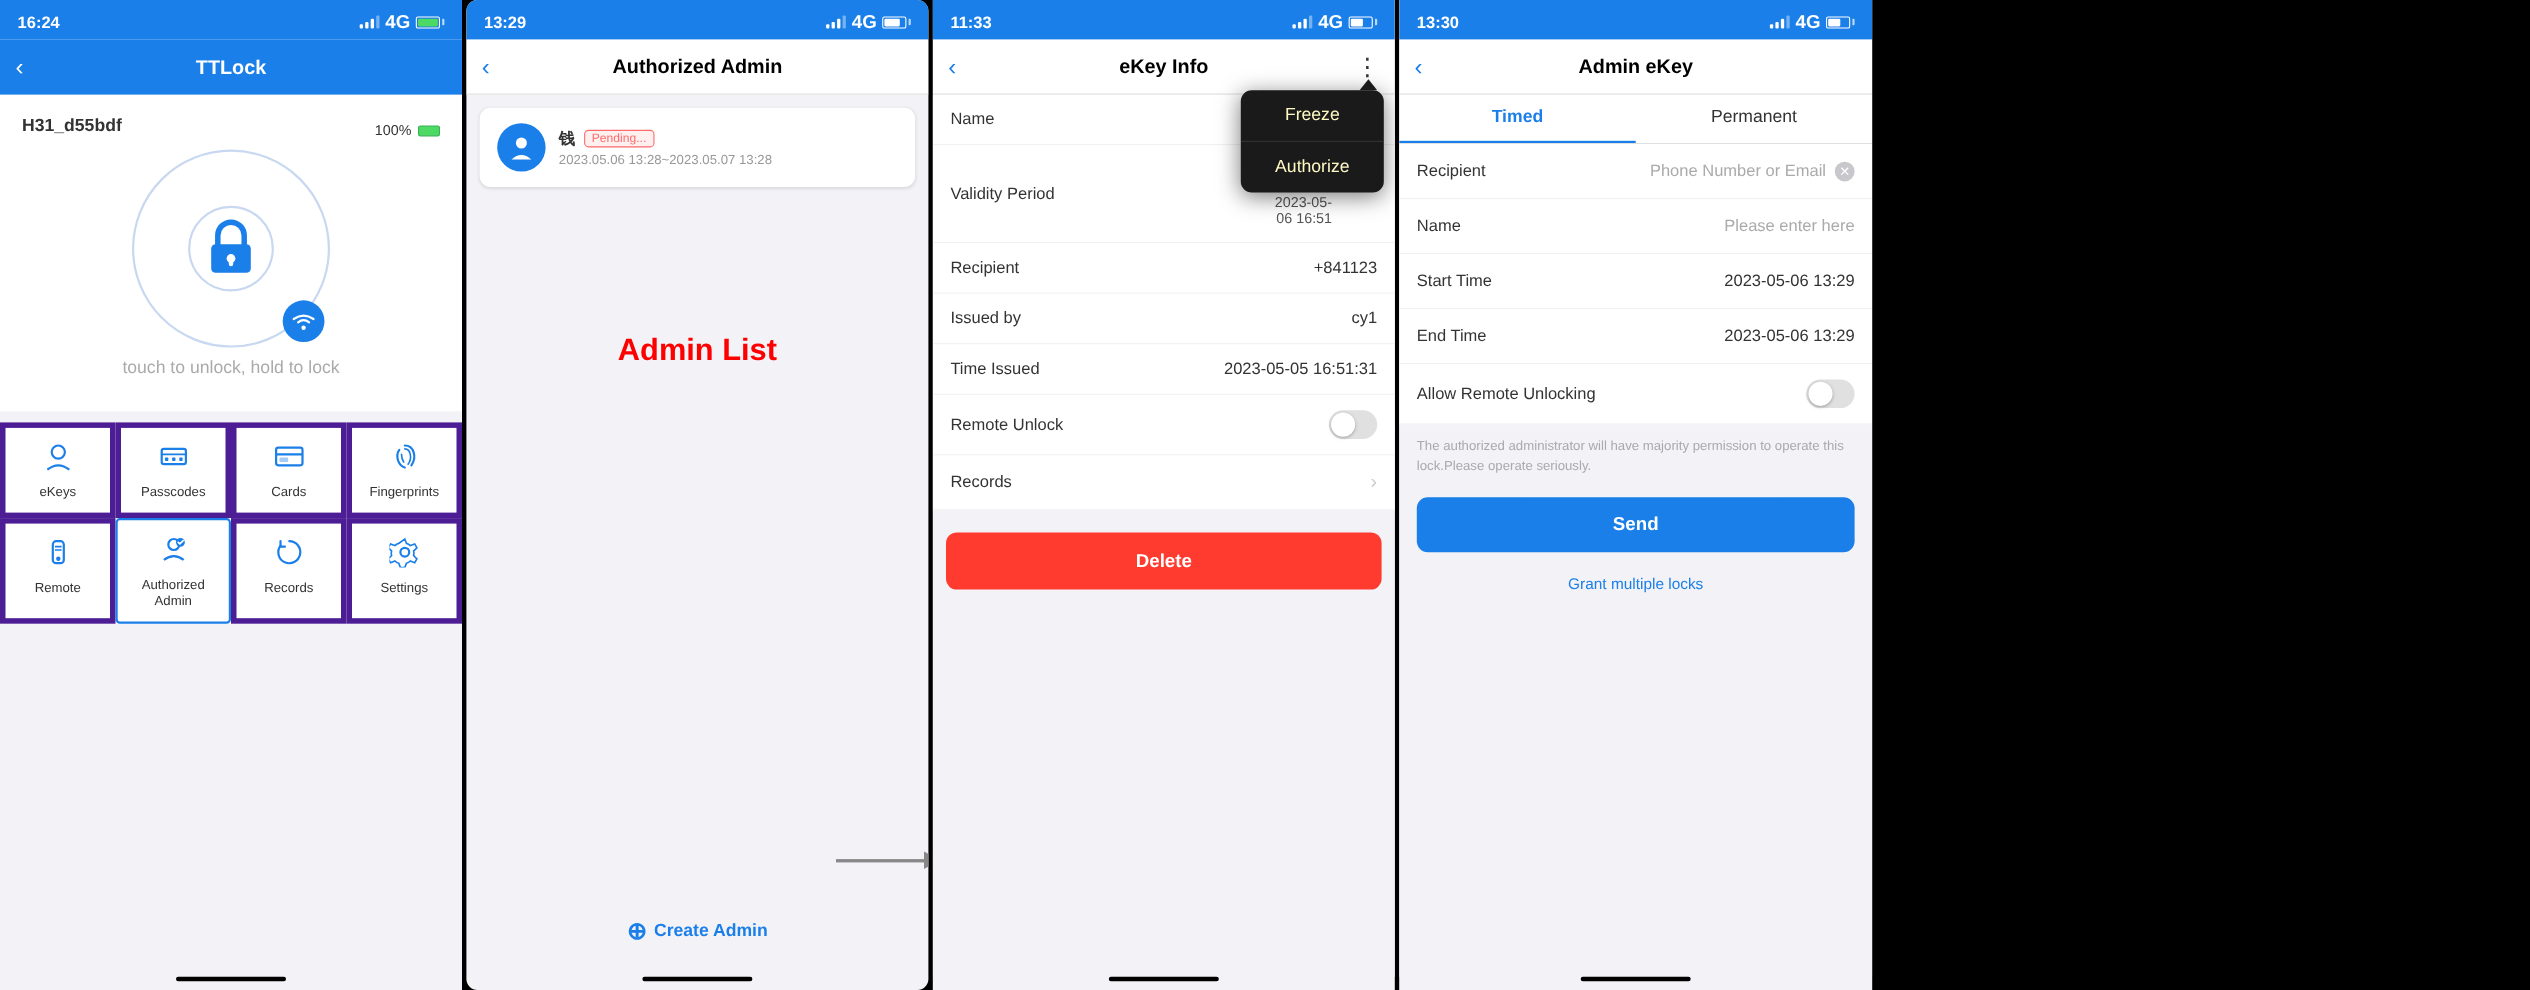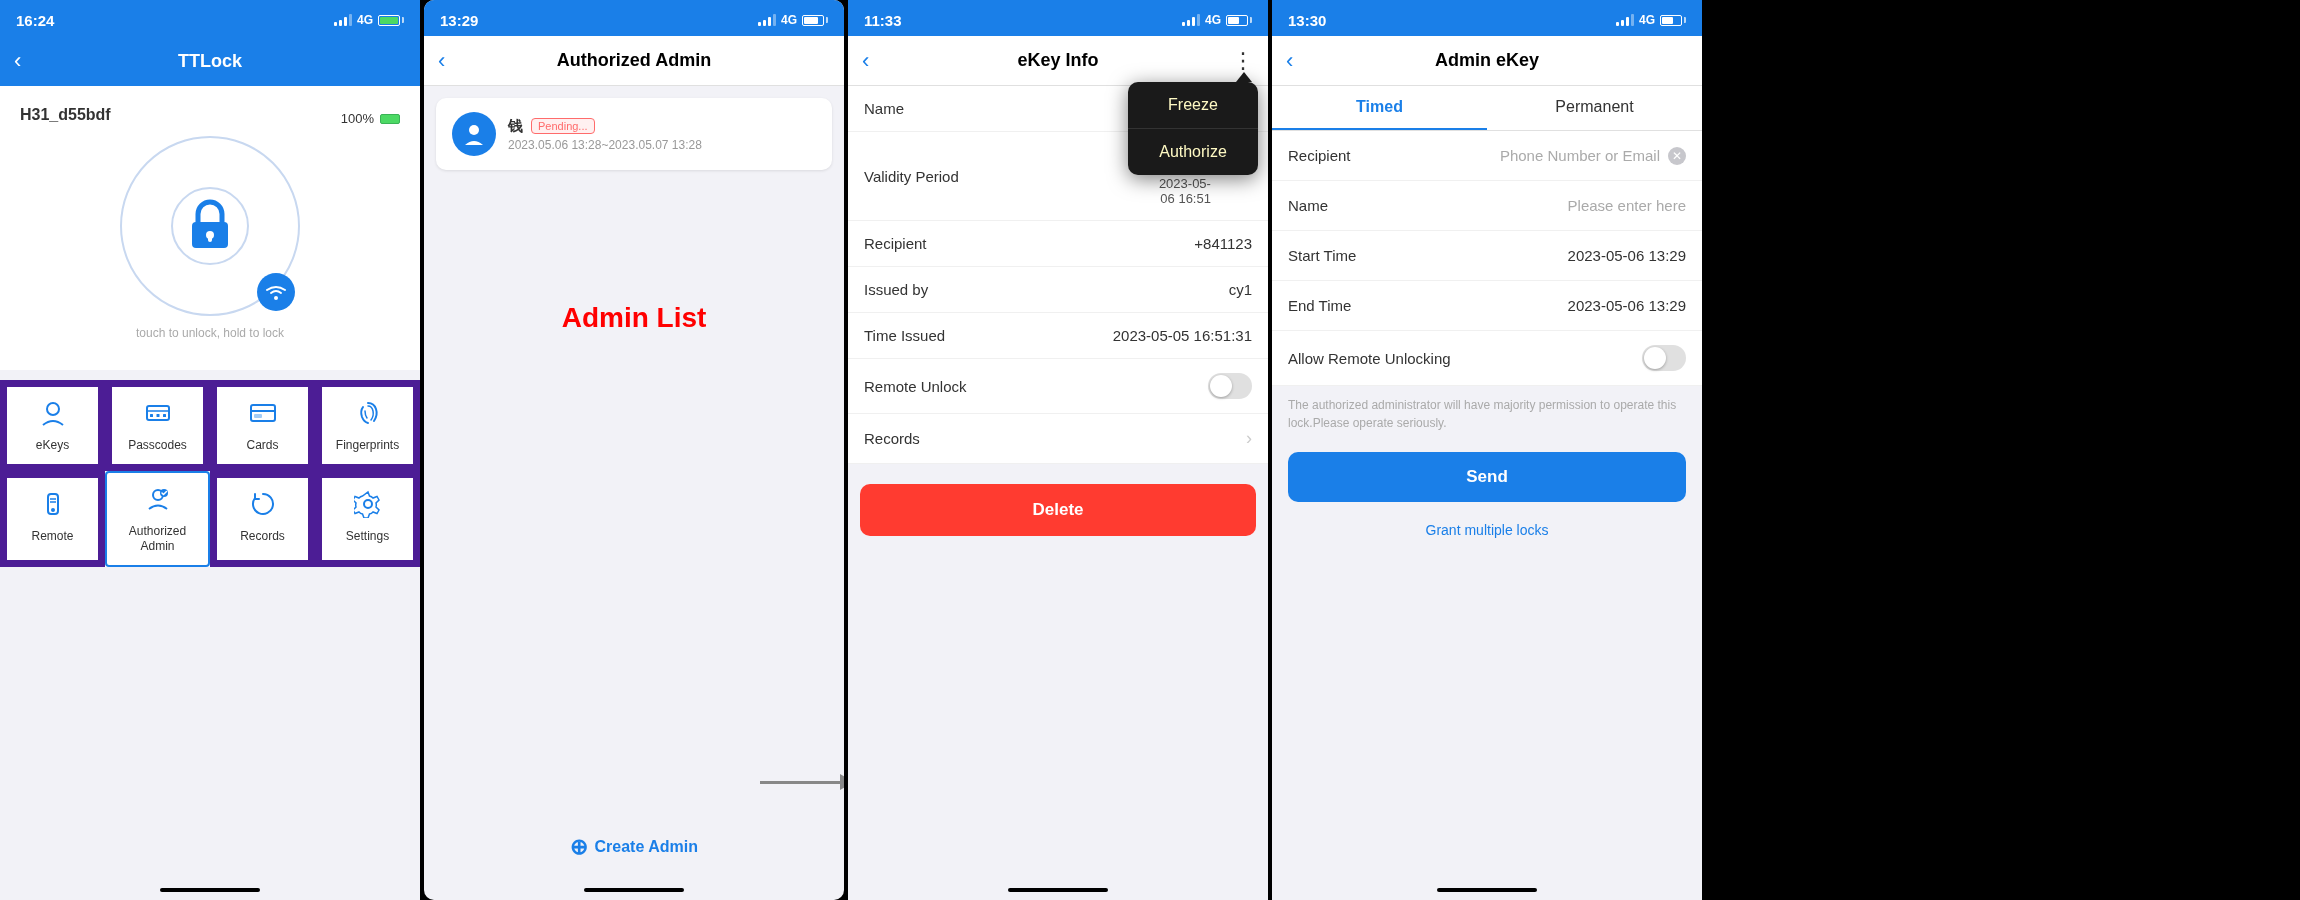--- a/index.html
+++ b/index.html
@@ -56,21 +56,21 @@
       background: #fff;
       width: 3px;
       display: block;
       border-radius: 1px;
     }
     .signal-bars span:nth-child(1) { height: 4px; }
     .signal-bars span:nth-child(2) { height: 6px; }
     .signal-bars span:nth-child(3) { height: 9px; }
     .signal-bars span:nth-child(4) { height: 12px; opacity: 0.4; }
     .status-4g {
-      font-size: 12px;
+      font-size: 17px;
       font-weight: 700;
       color: #fff;
     }
     .battery-icon {
       display: flex;
       align-items: center;
       gap: 2px;
     }
     .battery-body {
       width: 22px;
@@ -203,41 +203,41 @@
       right: 5px;
       width: 38px;
       height: 38px;
       background: #1a7fe8;
       border-radius: 50%;
       display: flex;
       align-items: center;
       justify-content: center;
     }
     .lock-hint {
-      font-size: 12px;
+      font-size: 16px;
       color: #aaa;
       text-align: center;
       margin: 5px 0 10px;
     }
 
     
     .menu-grid {
       display: grid;
       grid-template-columns: repeat(4, 1fr);
       gap: 0;
       background: #fff;
       margin-top: 10px;
     }
     .menu-item {
       display: flex;
       flex-direction: column;
       align-items: center;
       padding: 12px 8px;
       cursor: pointer;
-      border: 7px solid #4c1d95;
+      border: 5px solid #4c1d95;
     }
     .menu-item.active {
       border: 2px solid #1a7fe8;
       border-radius: 4px;
     }
     .menu-icon {
       font-size: 26px;
       margin-bottom: 4px;
       color: #1a7fe8;
     }

